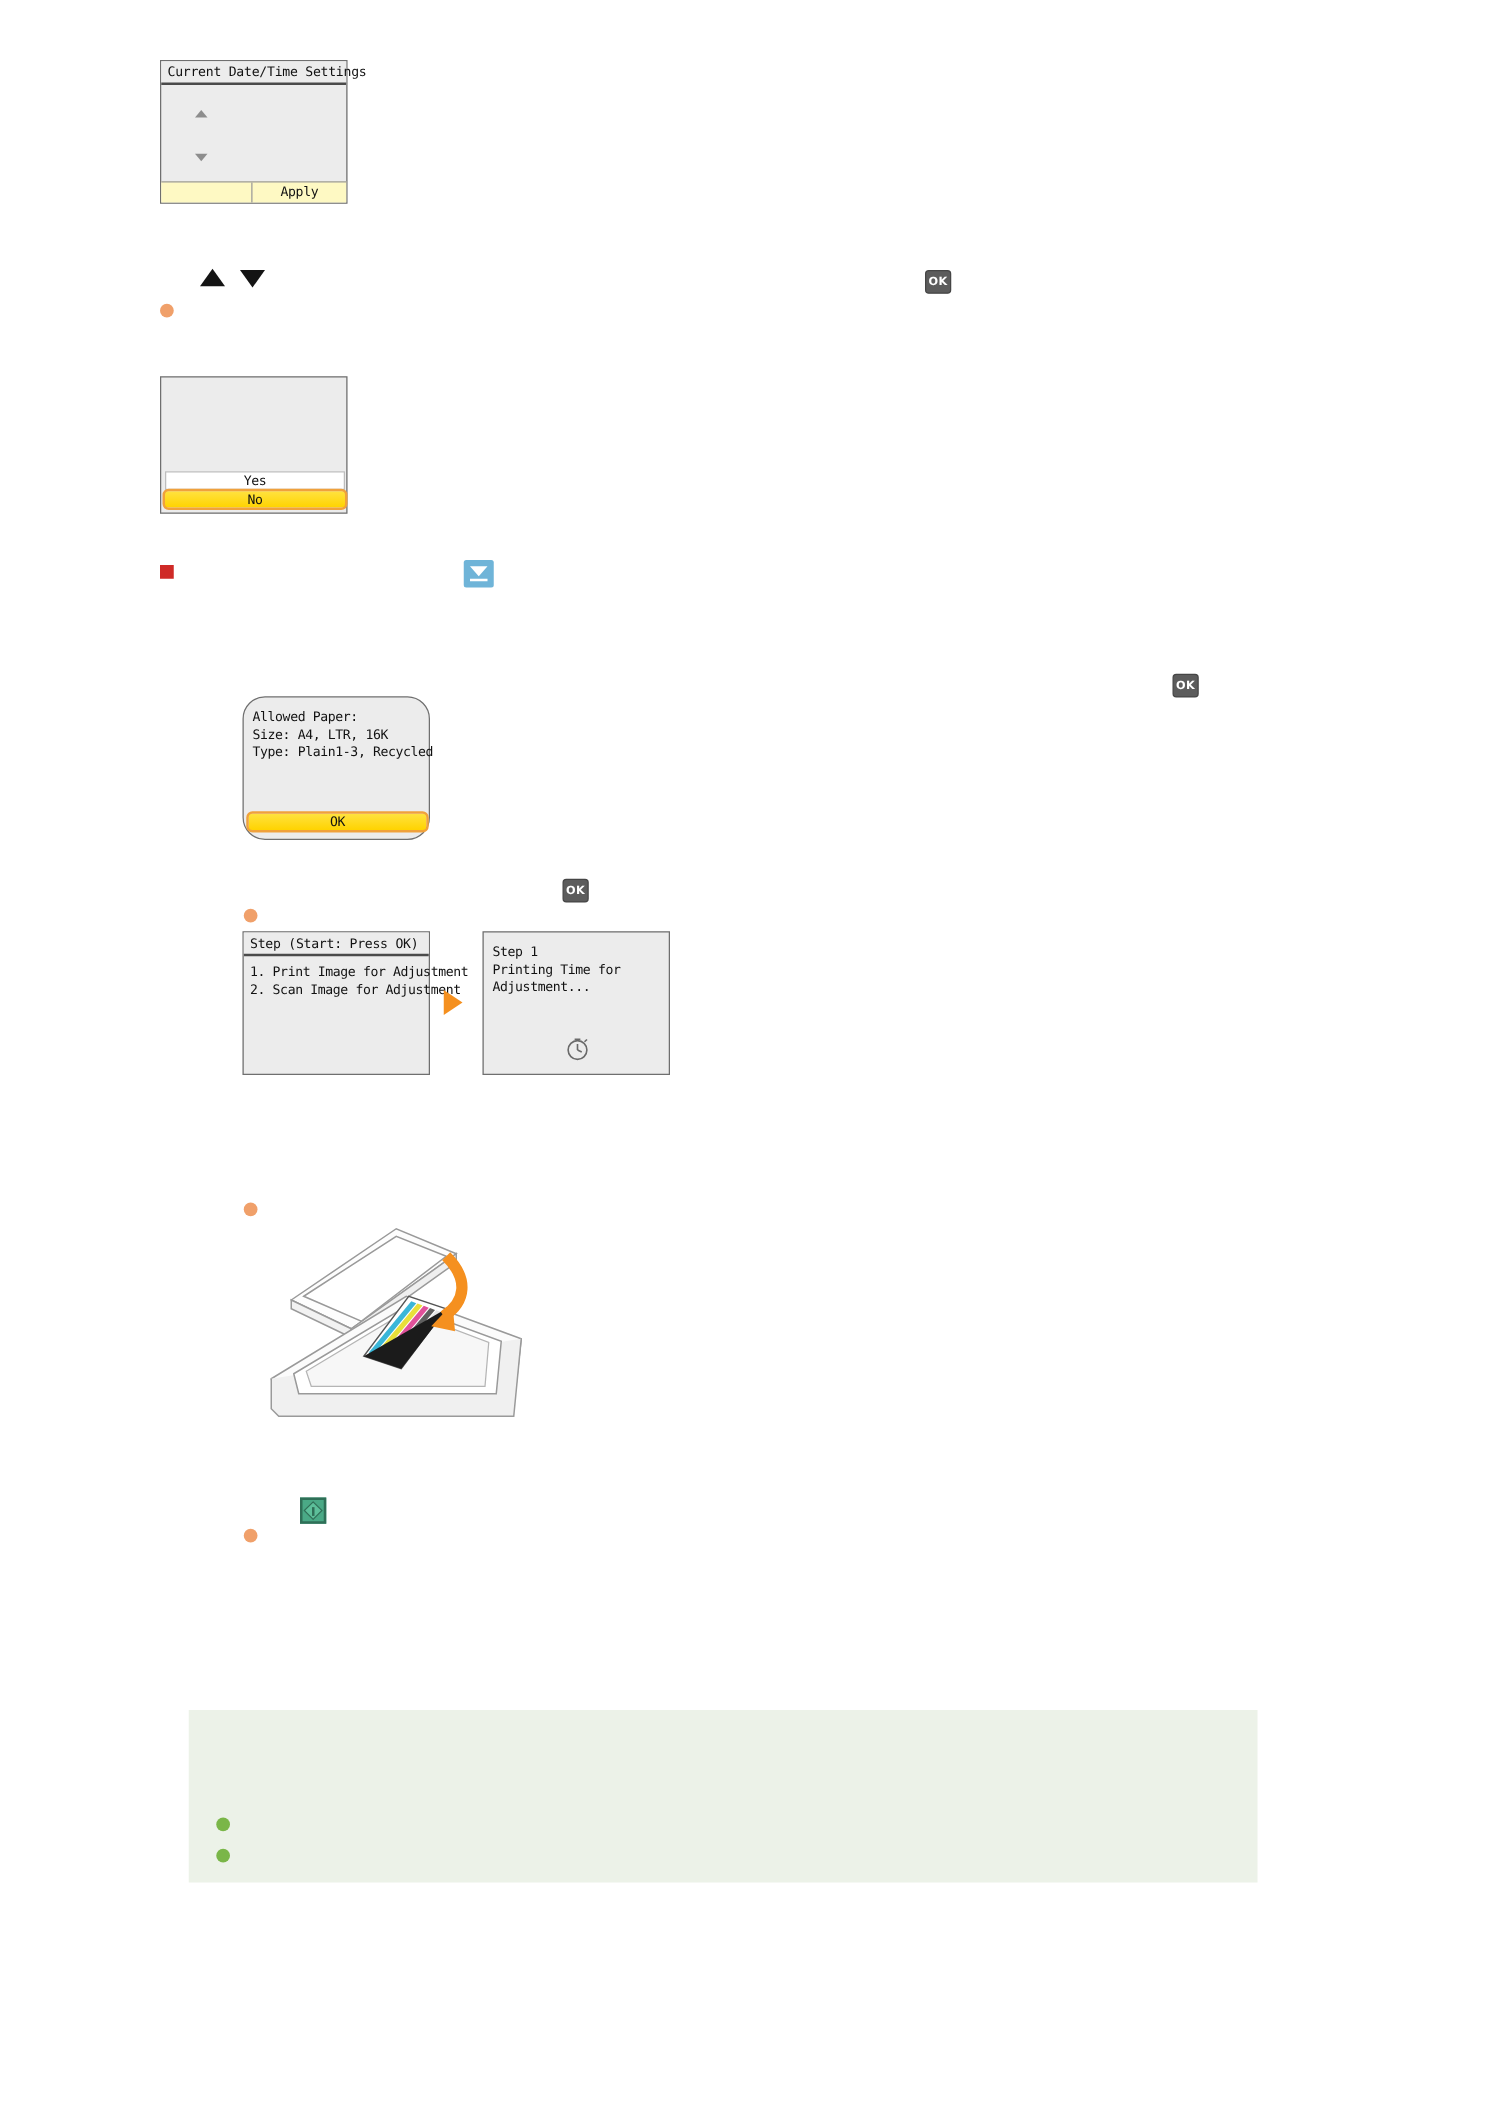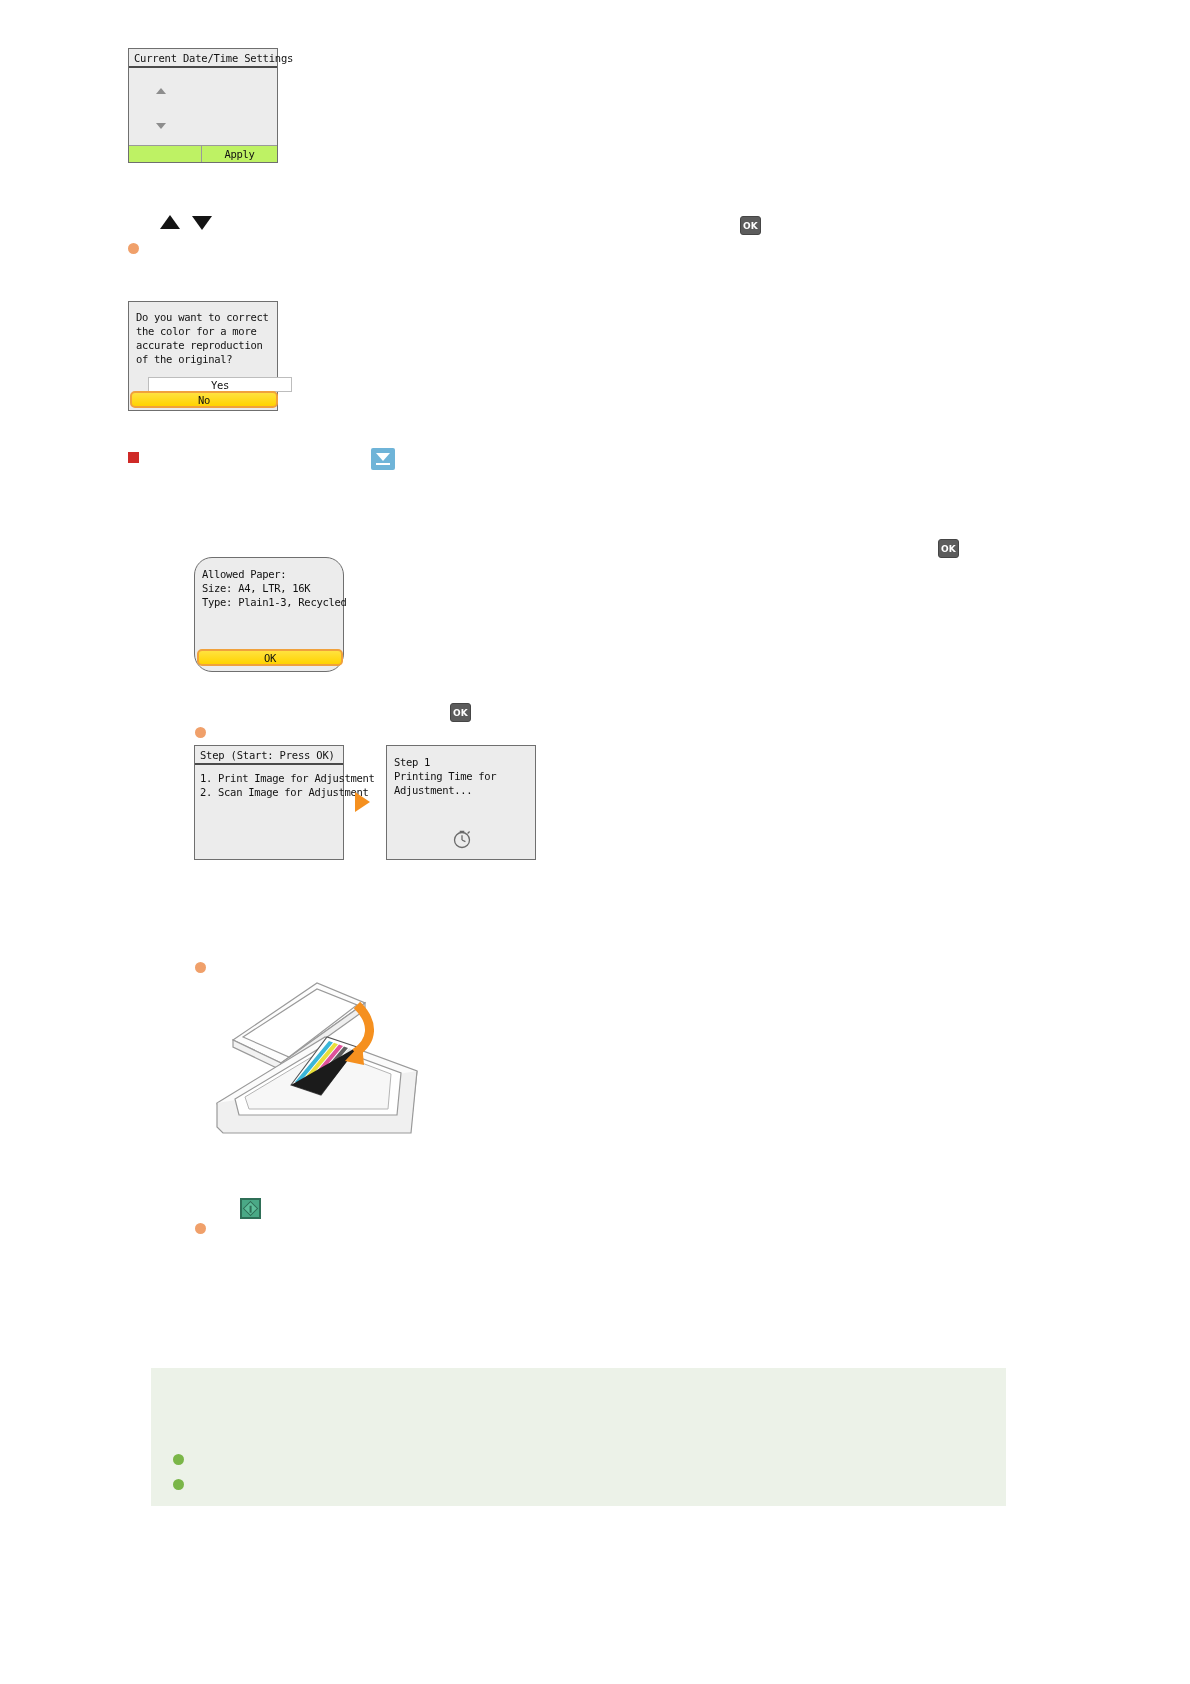--- a/index.html
+++ b/index.html
@@ -66,28 +66,27 @@
   .sel-plainwhite{
     position:absolute;
     background:#ffffff;
     border:1px solid #bdbdbd;
     box-sizing:border-box;
     text-align:center;
     font-family:"DejaVu Sans Mono", monospace;
     font-size:10.5px;
     display:flex;align-items:center;justify-content:center;
     letter-spacing:-0.3px;
-    margin-left:16px;
   }
 
   .lcd .footbar{
     position:absolute;left:0;bottom:0;width:100%;
     height:17px;
     border-top:1px solid #9a9a9a;
-    background:#bef264;
+    background:#fef9c3;
     box-sizing:border-box;
   }
   .lcd .footbar .cell{
     position:absolute;top:0;height:100%;
     display:flex;align-items:center;justify-content:center;
     font-family:"DejaVu Sans Mono", monospace;
     font-size:10.5px;letter-spacing:-0.3px;
   }
   .vdivider{position:absolute;top:0;bottom:0;width:1px;background:#9a9a9a;}
 
@@ -211,26 +210,20 @@
 <div class="caret up" style="left:156px;top:88px;"></div>
 <div class="caret down" style="left:156px;top:123px;"></div>
 
 <div class="tri-up" style="left:160px;top:215px;"></div>
 <div class="tri-down" style="left:192px;top:216px;"></div>
 <div class="key-ok" style="left:740px;top:216px;">OK</div>
 
 <div class="dot-orange" style="left:128px;top:243px;"></div>
 
 <div class="lcd" style="left:128px;top:301px;width:150px;height:110px;">
-  <div class="body" style="padding:8px 0 0 7px;">
-    <div class="txt">Do you want to correct</div>
-    <div class="txt">the color for a more</div>
-    <div class="txt">accurate reproduction</div>
-    <div class="txt">of the original?</div>
-  </div>
   <div class="sel-plainwhite" style="left:3px;top:75px;width:144px;height:15px;">Yes</div>
   <div class="sel-yellow" style="left:1px;top:89px;width:148px;height:17px;">No</div>
 </div>
 
 <div class="sq-red" style="left:128px;top:452px;"></div>
 <div class="icon-download" style="left:371px;top:448px;">
   <div class="tri"></div>
   <div class="ln"></div>
 </div>
 

